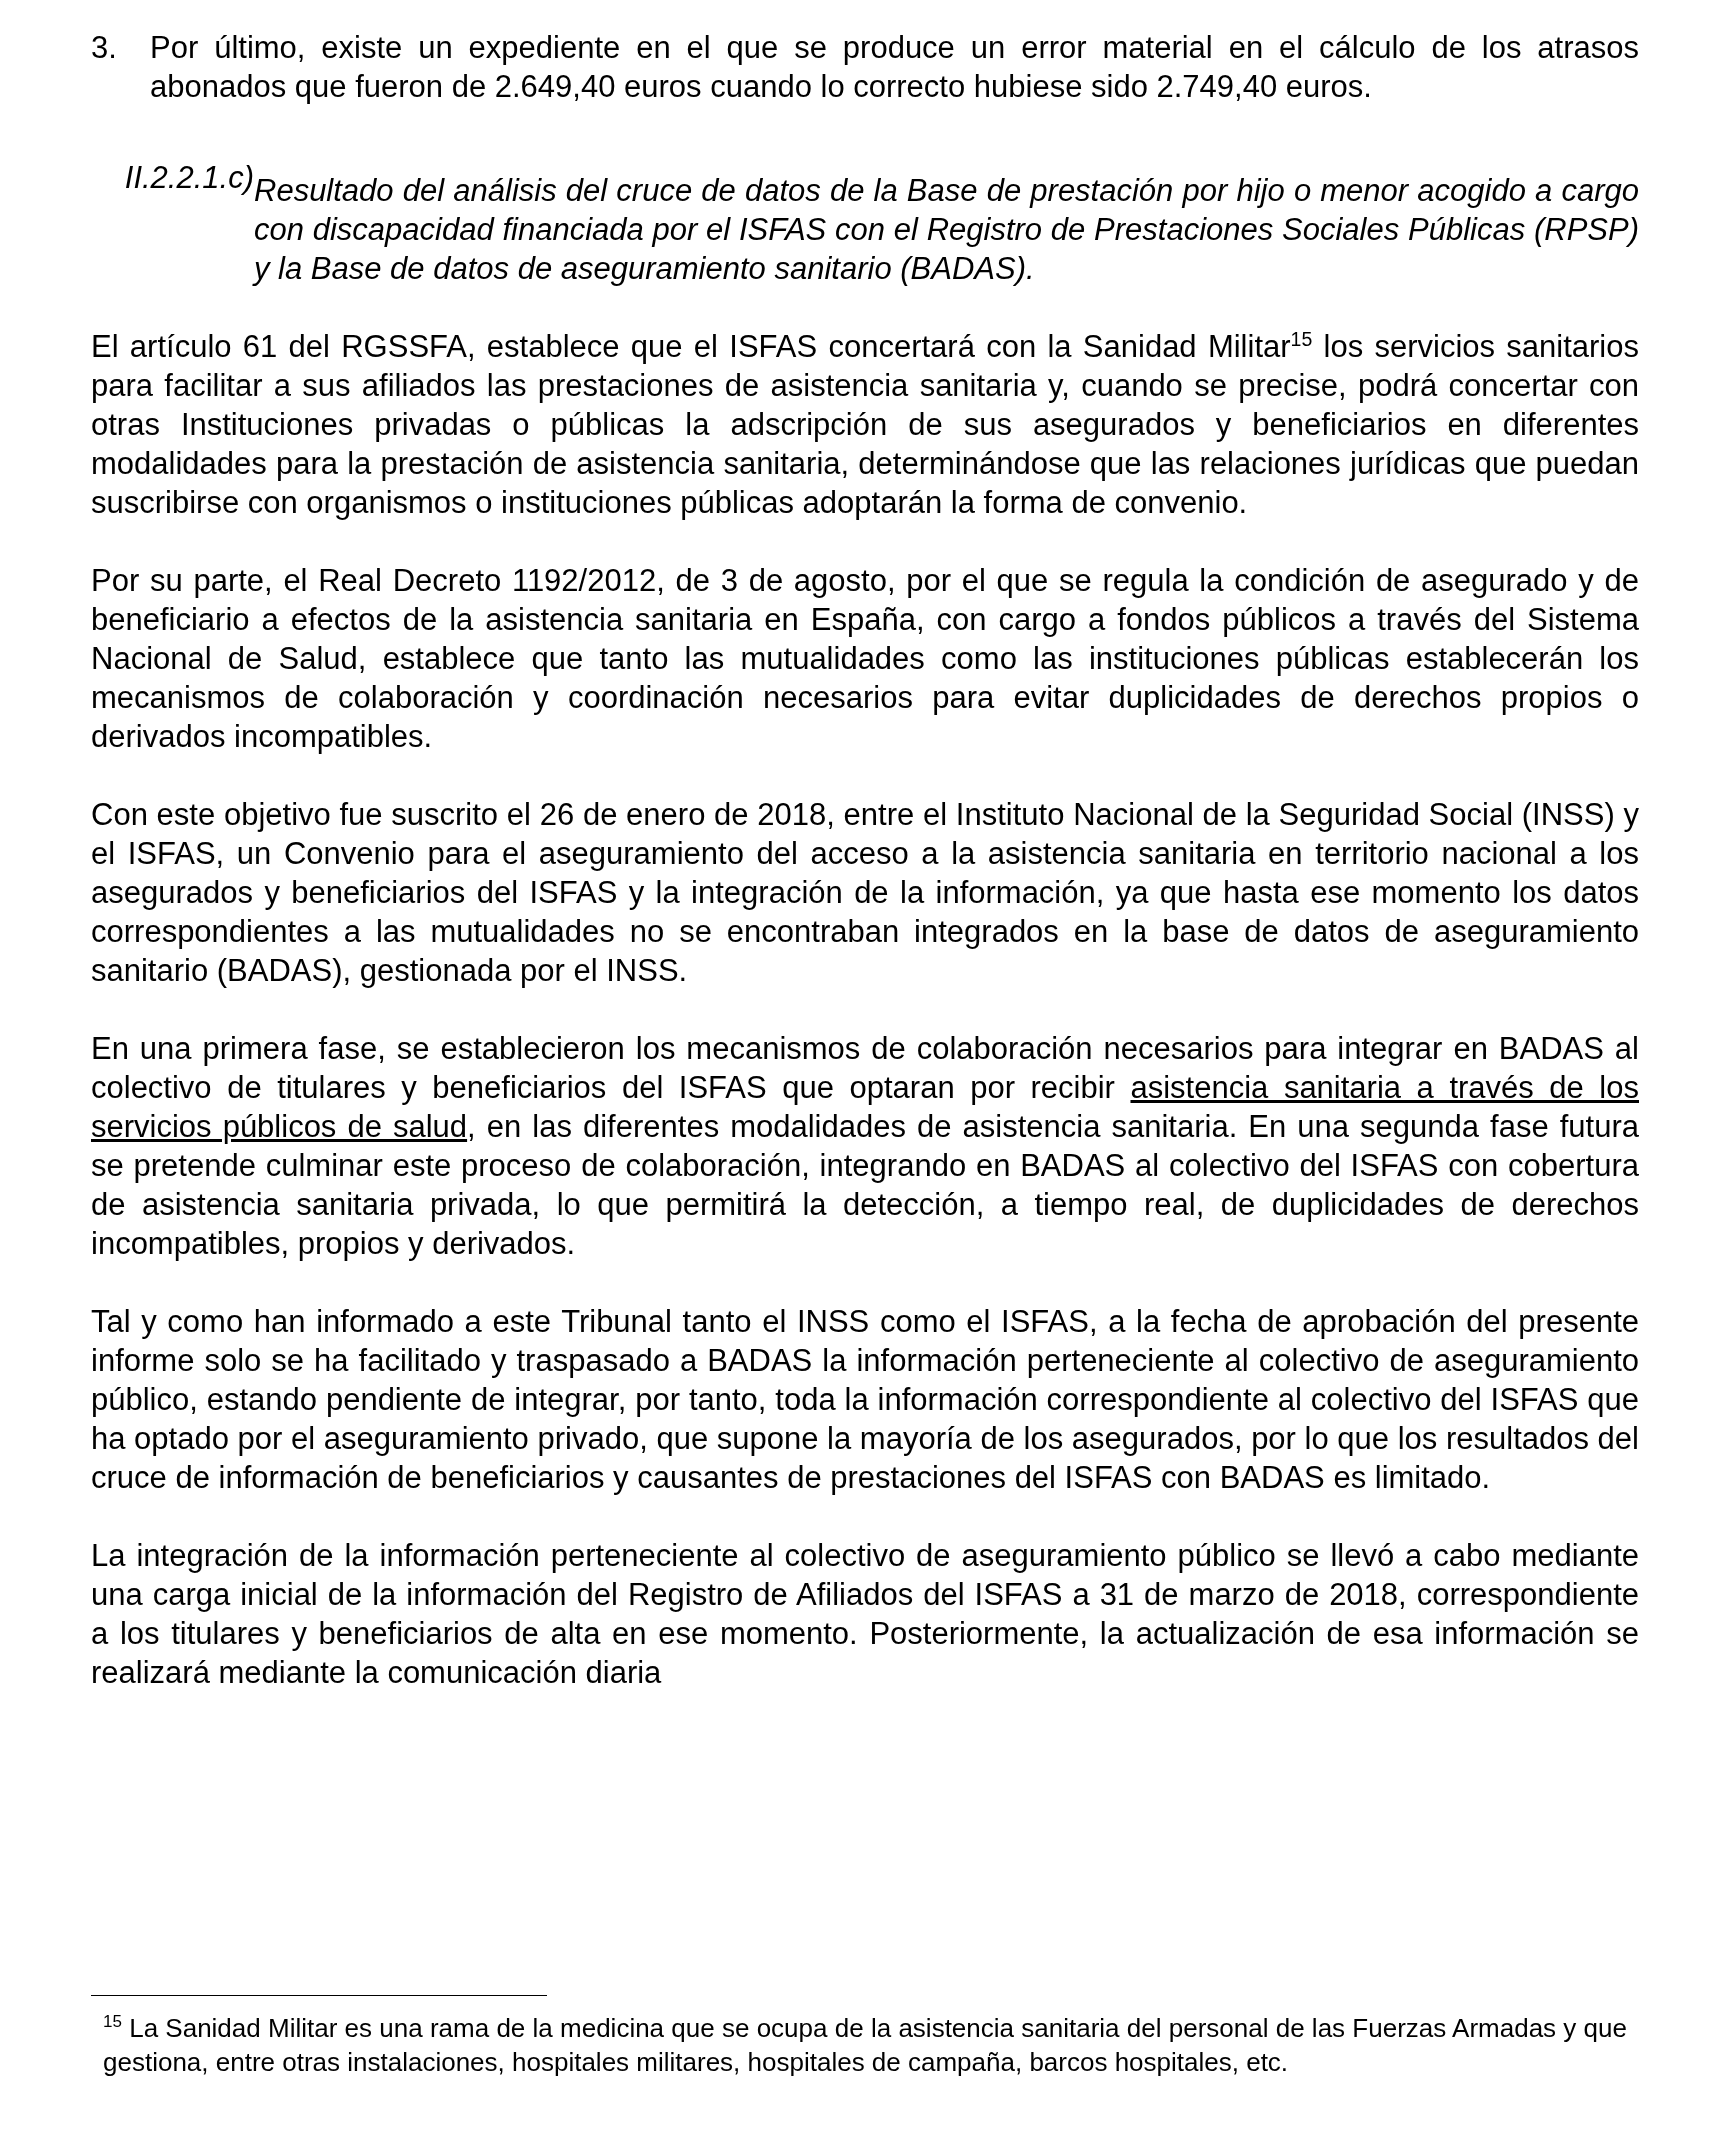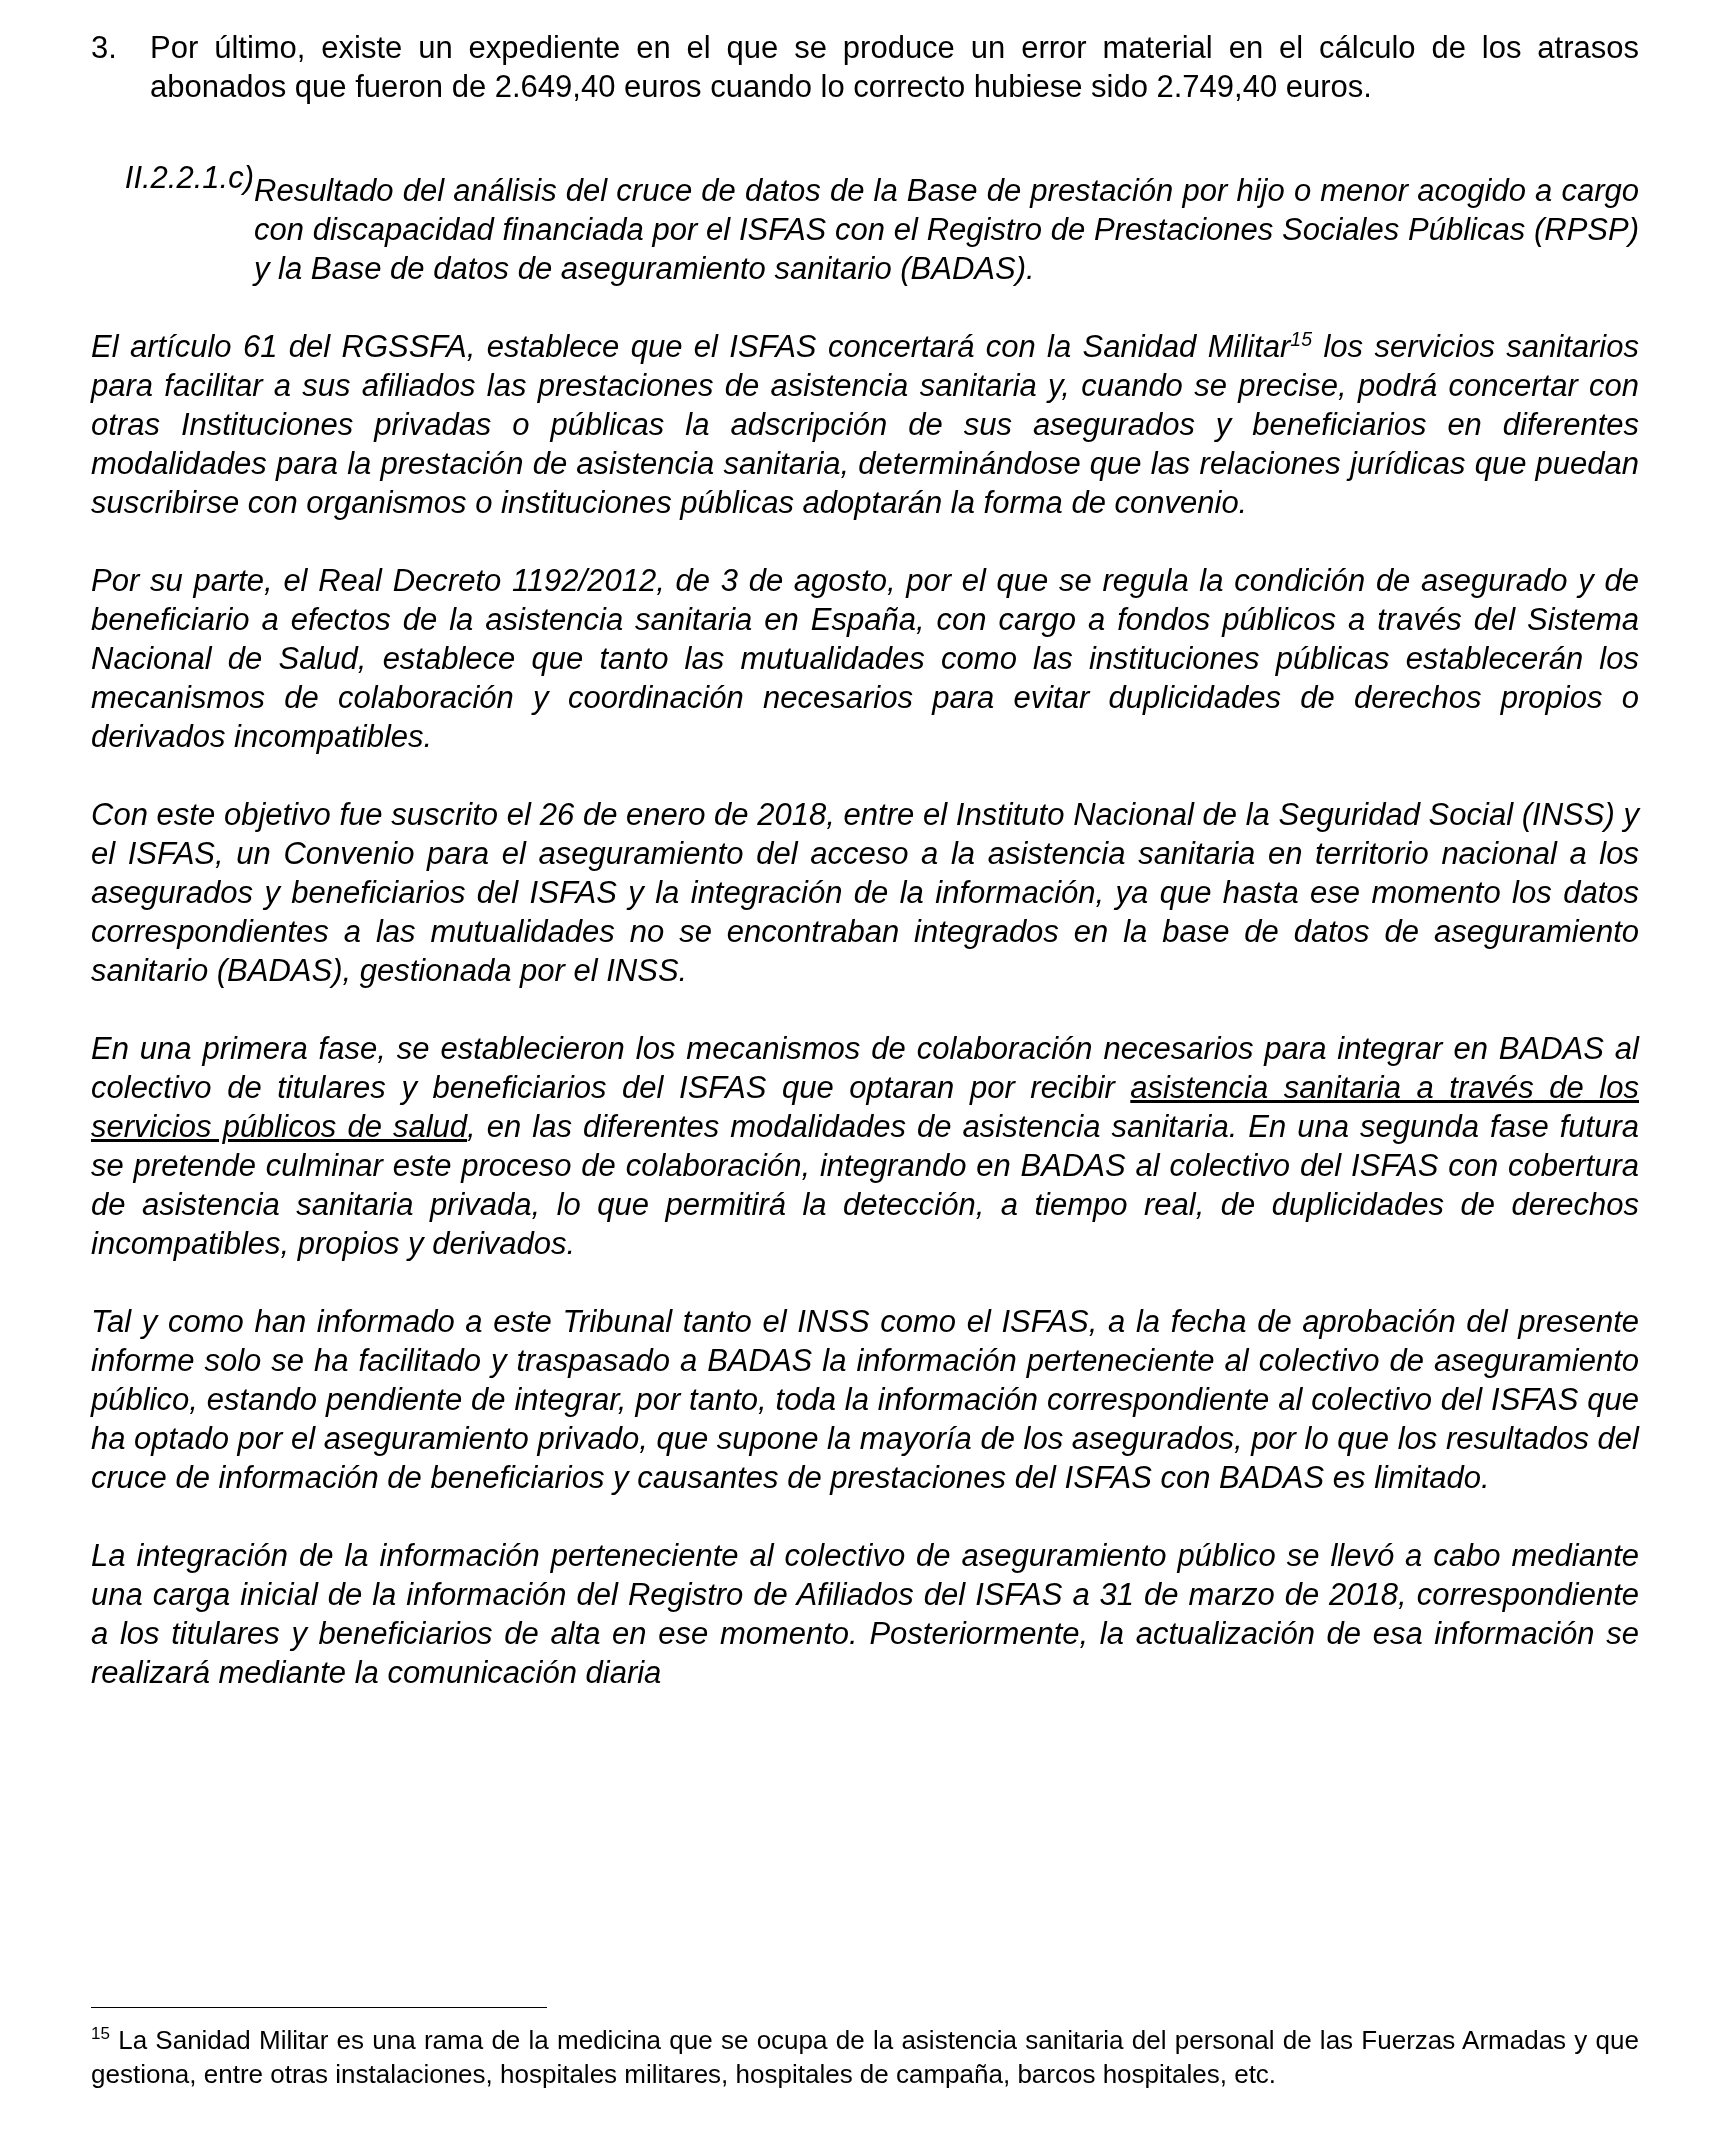--- a/index.html
+++ b/index.html
@@ -45,41 +45,40 @@
     text-align: right;
   }
   .heading-text {
     flex: 1;
     text-align: justify;
     margin-top: 13px;
   }
   .para {
     margin: 39px 0 0 0;
     text-align: justify;
-    font-style: italic;
   }
   sup.fn-ref {
     font-size: 19.5px;
     vertical-align: super;
     line-height: 0;
   }
   .underlined {
     text-decoration: underline;
   }
   .footnote {
     margin-top: auto;
   }
   .footnote-rule {
     width: 456px;
     border: none;
     border-top: 1.6px solid #000000;
     margin: 0 0 14.6px 0;
   }
   .footnote-body {
-    margin: 0;
+    margin: 12px;
     font-size: 26px;
     line-height: 34px;
     text-align: justify;
   }
   sup.fn-marker {
     font-size: 17px;
     vertical-align: super;
     line-height: 0;
   }
 </style>

